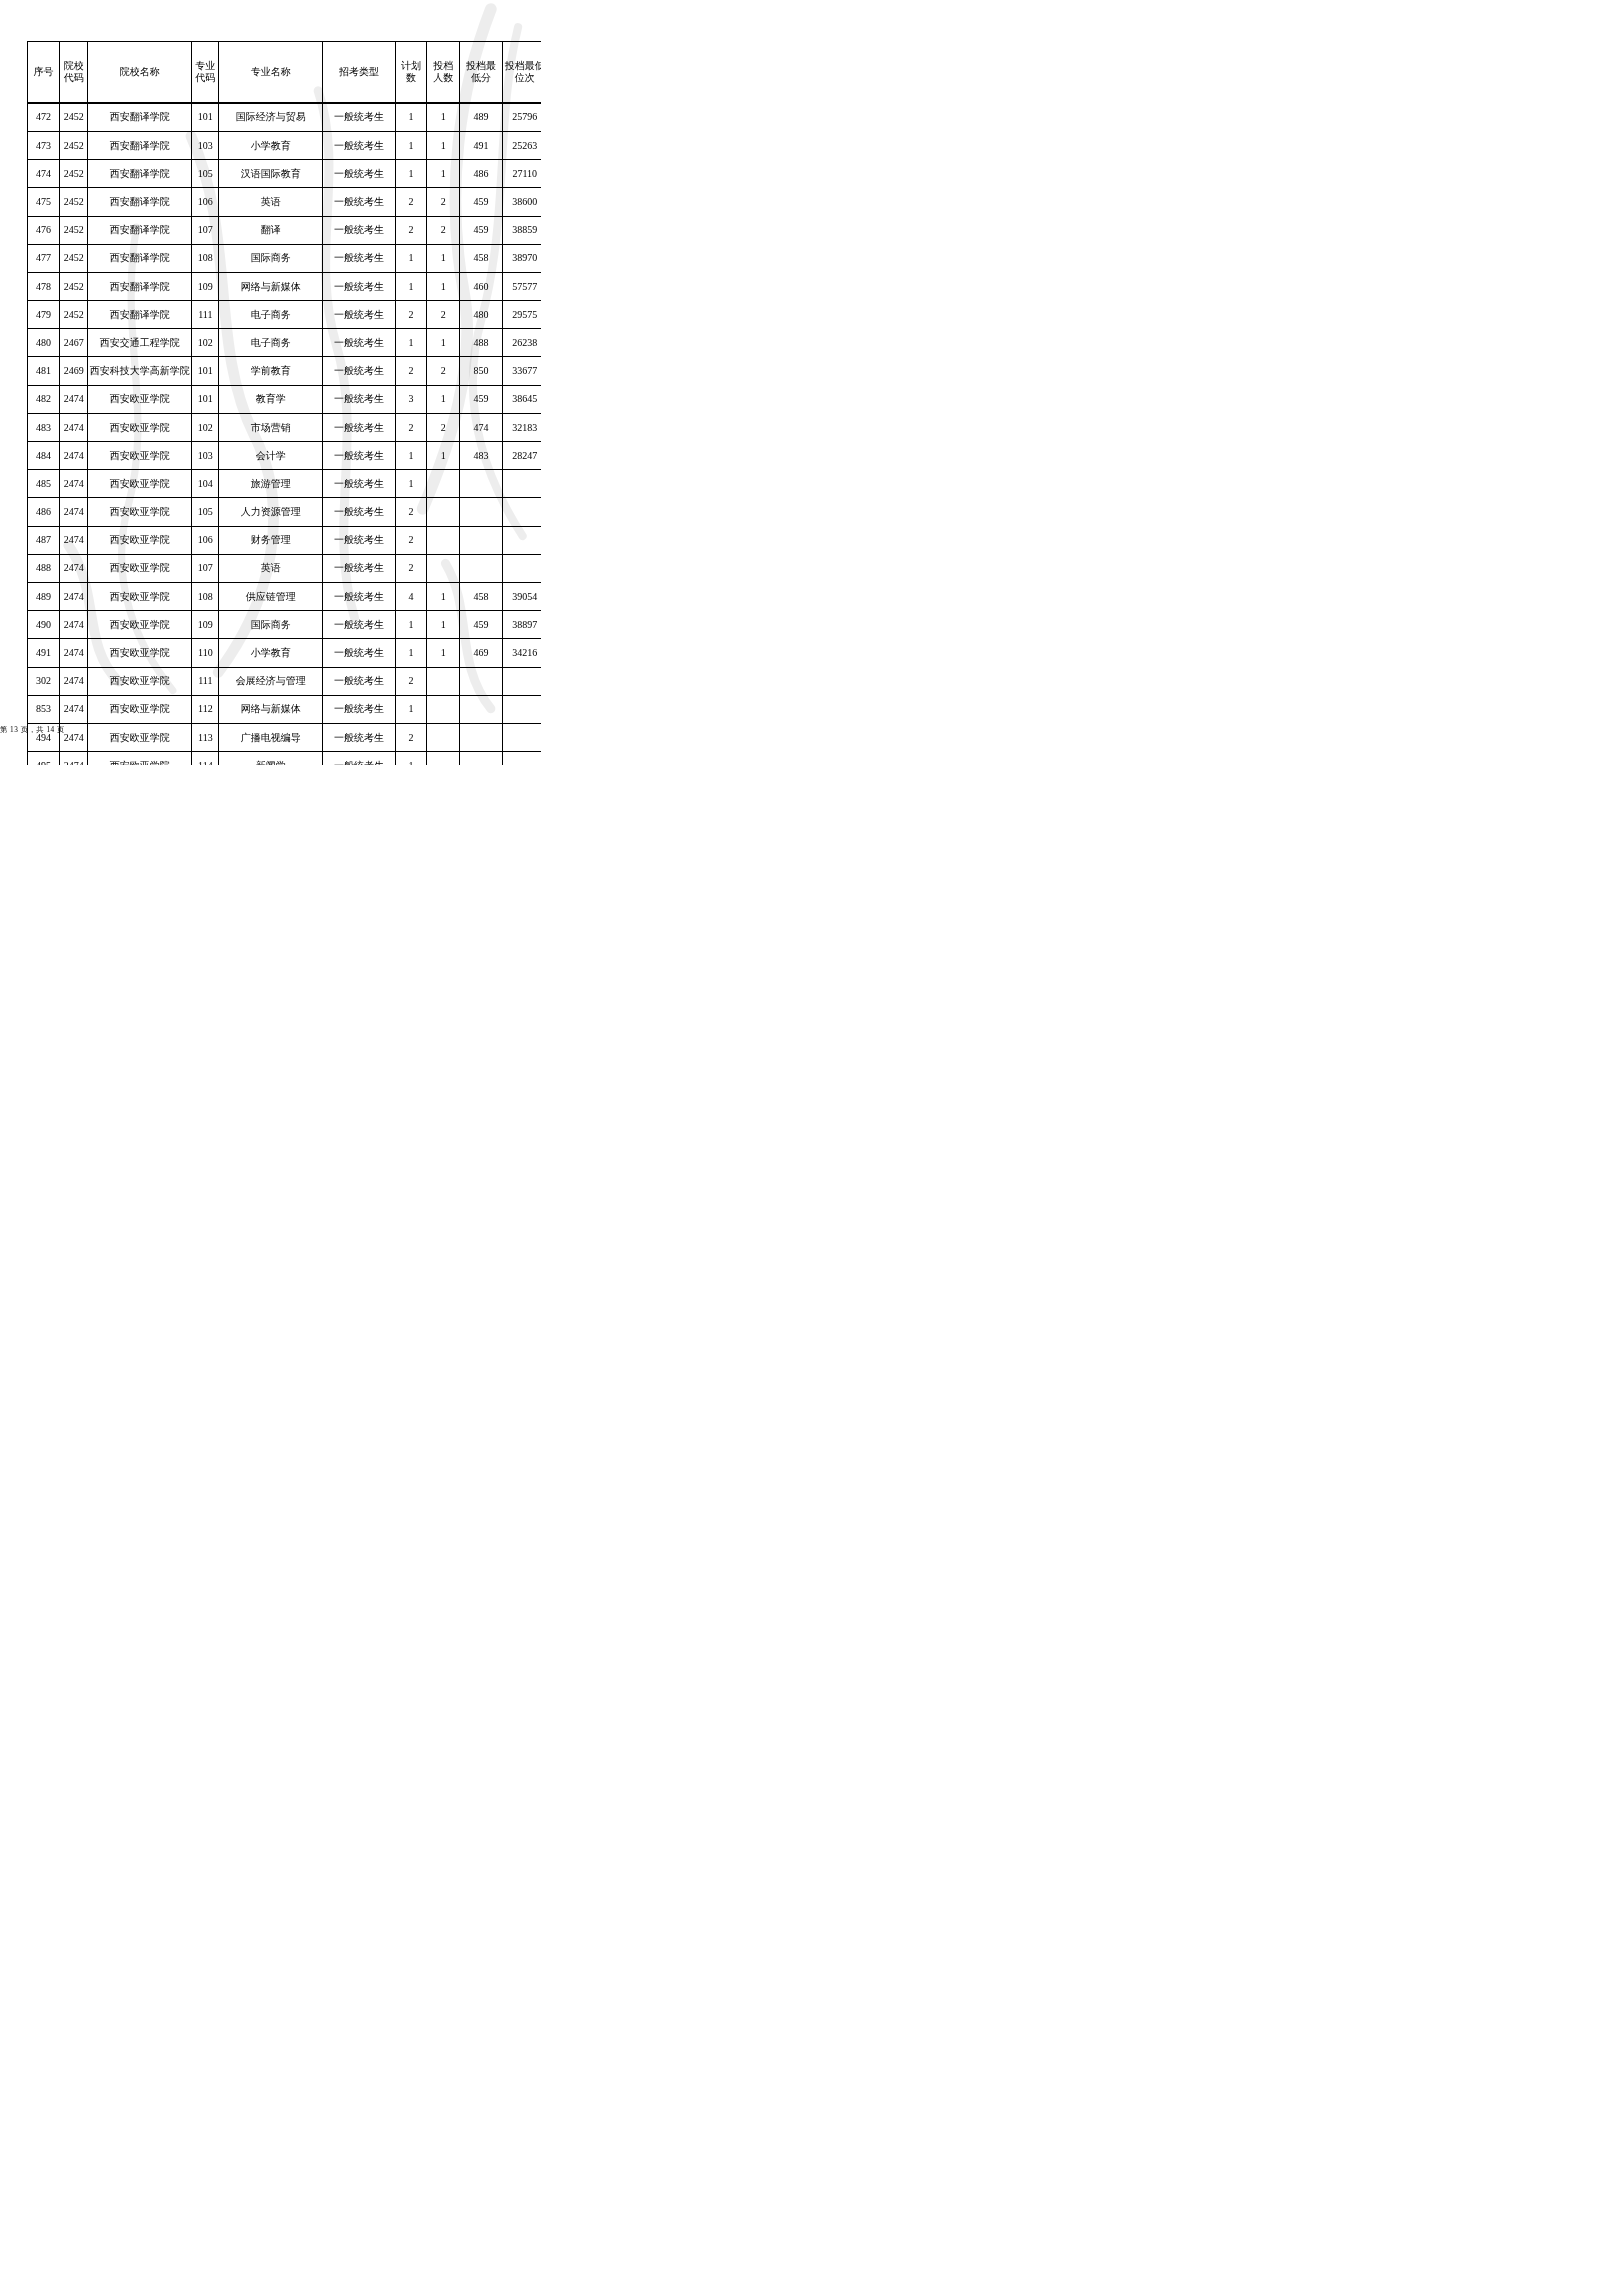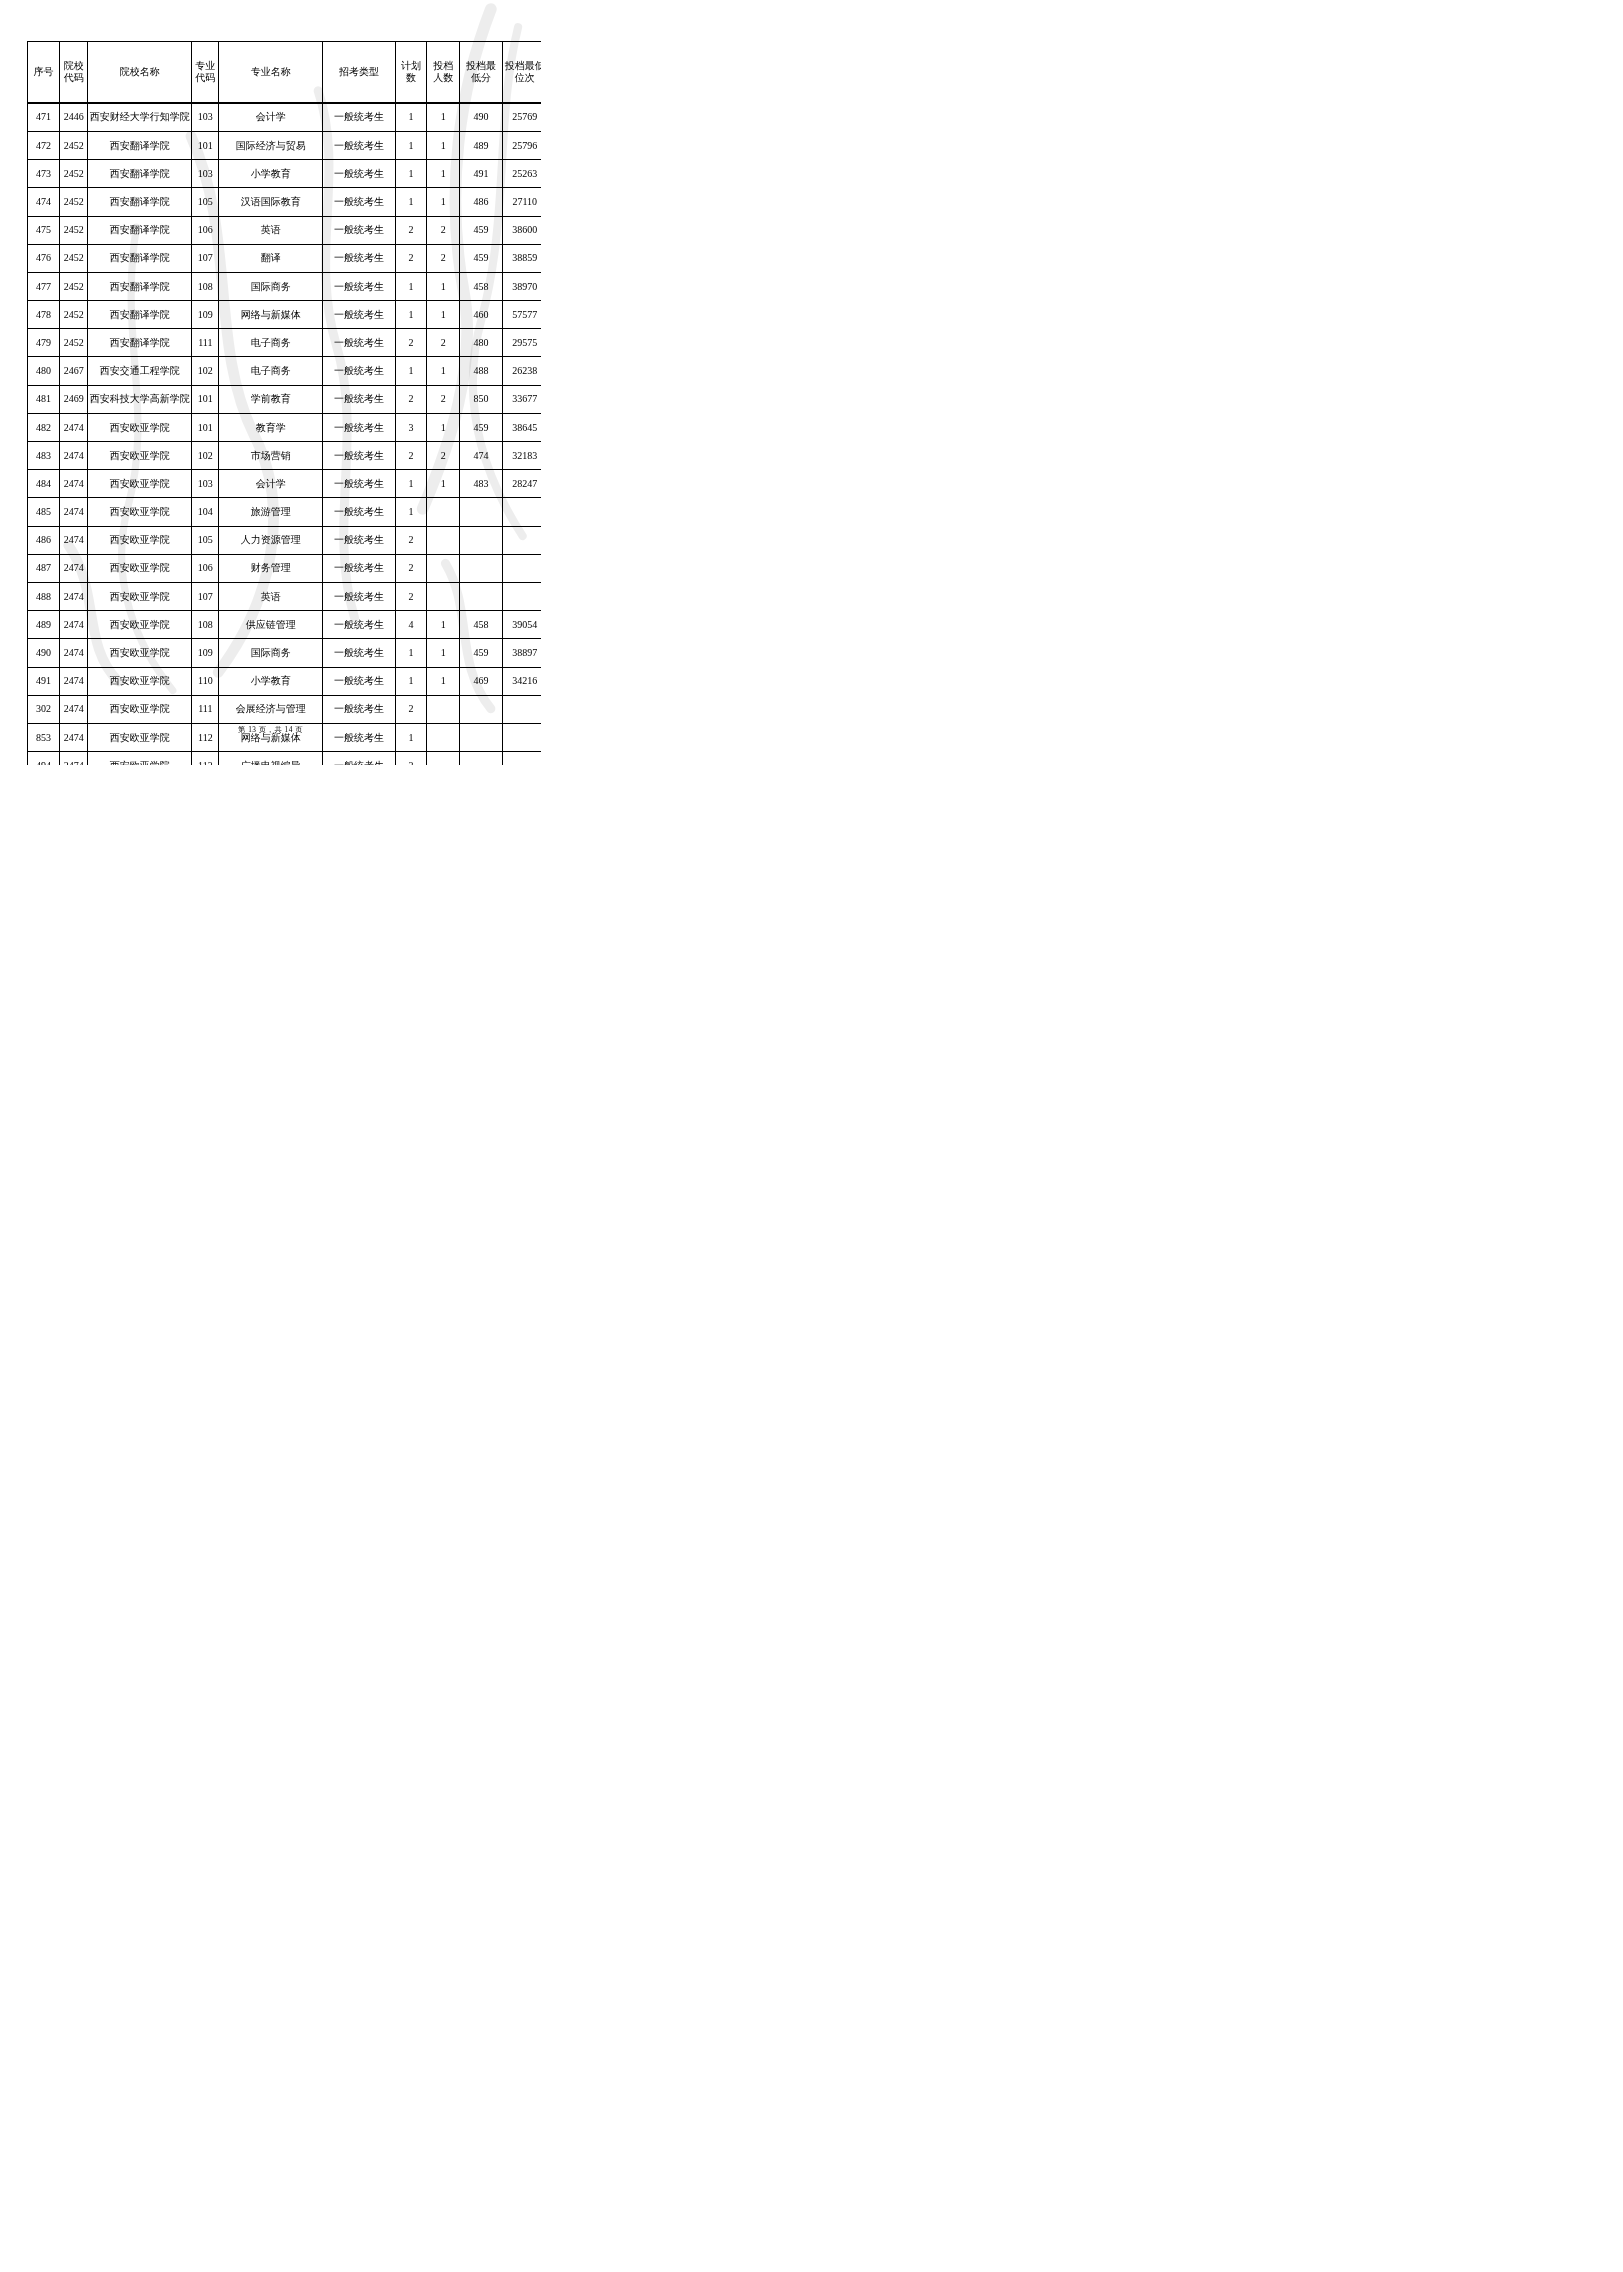--- a/index.html
+++ b/index.html
@@ -54,21 +54,21 @@
     padding: 0.9px 1.4px;
   }
   table.grid tbody td {
     height: 23.6px;
   }
   .footer {
     position: absolute;
     left: 0;
     top: 725px;
     width: 100%;
-    text-align: center;
+    text-align: left;
     font-size: 7.3px;
     letter-spacing: 0.5px;
     z-index: 2;
   }
 </style>
 </head>
 <body>
 
 <svg class="watermark" viewBox="0 0 1190 1684" xmlns="http://www.w3.org/2000/svg">
   <g fill="none" stroke="#000000" stroke-opacity="0.07" stroke-linecap="round">
@@ -104,32 +104,20 @@
         <th>专业名称</th>
         <th>招考类型</th>
         <th>计划数</th>
         <th>投档人数</th>
         <th>投档最低分</th>
         <th>投档最低位次</th>
       </tr>
   </thead>
   <tbody>
       <tr>
-        <td>471</td>
-        <td>2446</td>
-        <td>西安财经大学行知学院</td>
-        <td>103</td>
-        <td>会计学</td>
-        <td>一般统考生</td>
-        <td>1</td>
-        <td>1</td>
-        <td>490</td>
-        <td>25769</td>
-      </tr>
-      <tr>
         <td>472</td>
         <td>2452</td>
         <td>西安翻译学院</td>
         <td>101</td>
         <td>国际经济与贸易</td>
         <td>一般统考生</td>
         <td>1</td>
         <td>1</td>
         <td>489</td>
         <td>25796</td>

